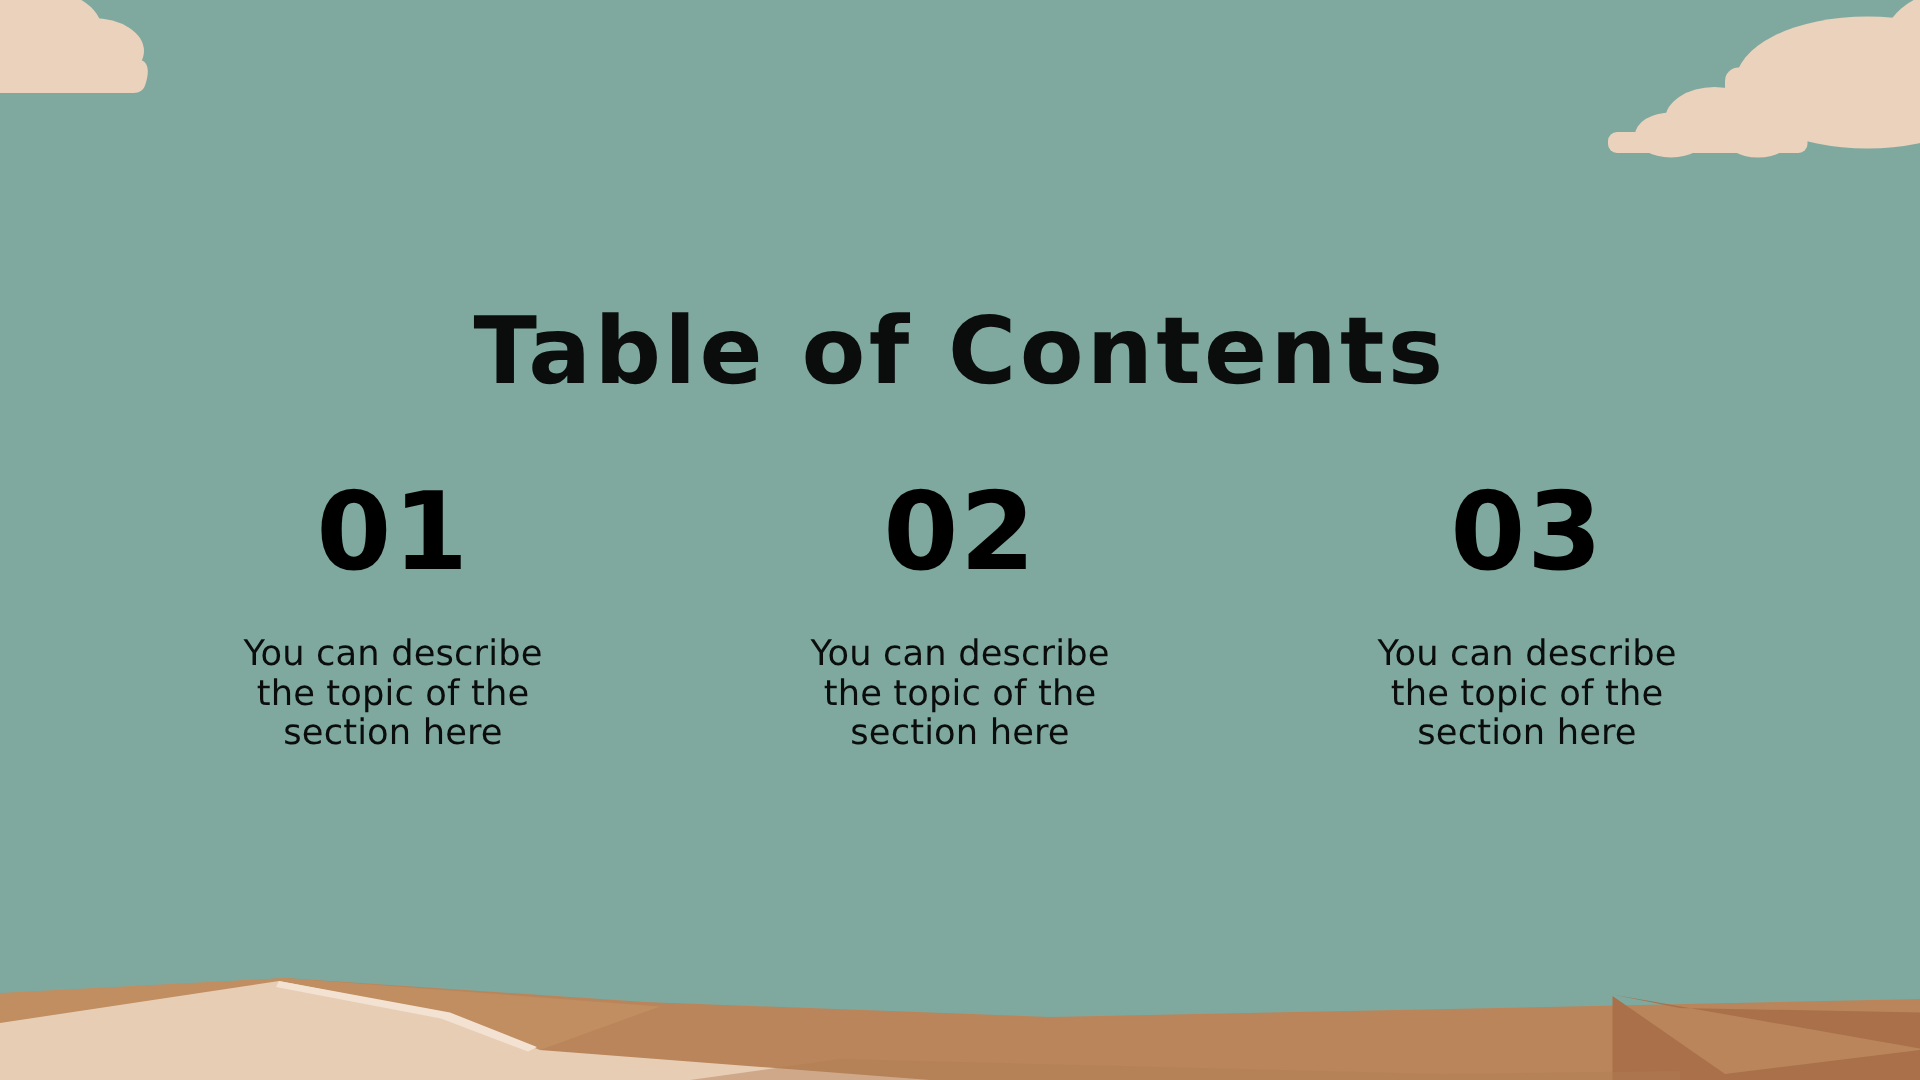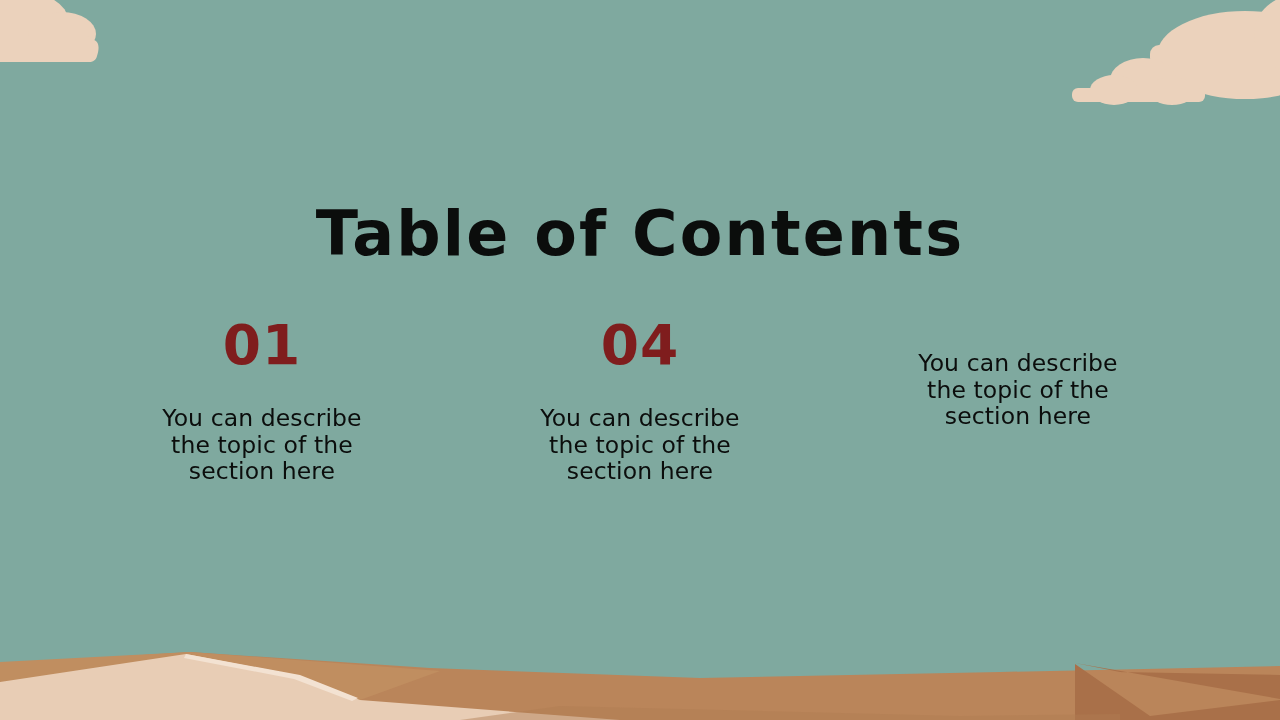--- a/index.html
+++ b/index.html
@@ -59,24 +59,24 @@
   }
 
   .toc-column {
     width: 300px;
     display: flex;
     flex-direction: column;
     align-items: center;
   }
 
   .toc-number {
-    font-size: 55px;
+    font-size: 72px;
     font-weight: 700;
     letter-spacing: 1px;
-    color: #7f1d1d;
+    color: #000000;
     line-height: 1.0;
     margin: 0;
     padding: 0;
     font-family: "DejaVu Sans", "Liberation Sans", sans-serif;
   }
 
   .toc-desc {
     margin-top: 32px;
     width: 215px;
     text-align: center;
@@ -179,24 +179,25 @@
     <h1 class="slide-title">Table of Contents</h1>
 
     <div class="columns">
 
       <div class="toc-column">
         <div class="toc-number">01</div>
         <div class="toc-desc">You can describe the topic of the section here</div>
       </div>
 
       <div class="toc-column">
-        <div class="toc-number">04</div>
+        <div class="toc-number">02</div>
         <div class="toc-desc">You can describe the topic of the section here</div>
       </div>
 
       <div class="toc-column">
+        <div class="toc-number">03</div>
         <div class="toc-desc">You can describe the topic of the section here</div>
       </div>
 
     </div>
   </div>
 
 </div>
 
 </body></html>

